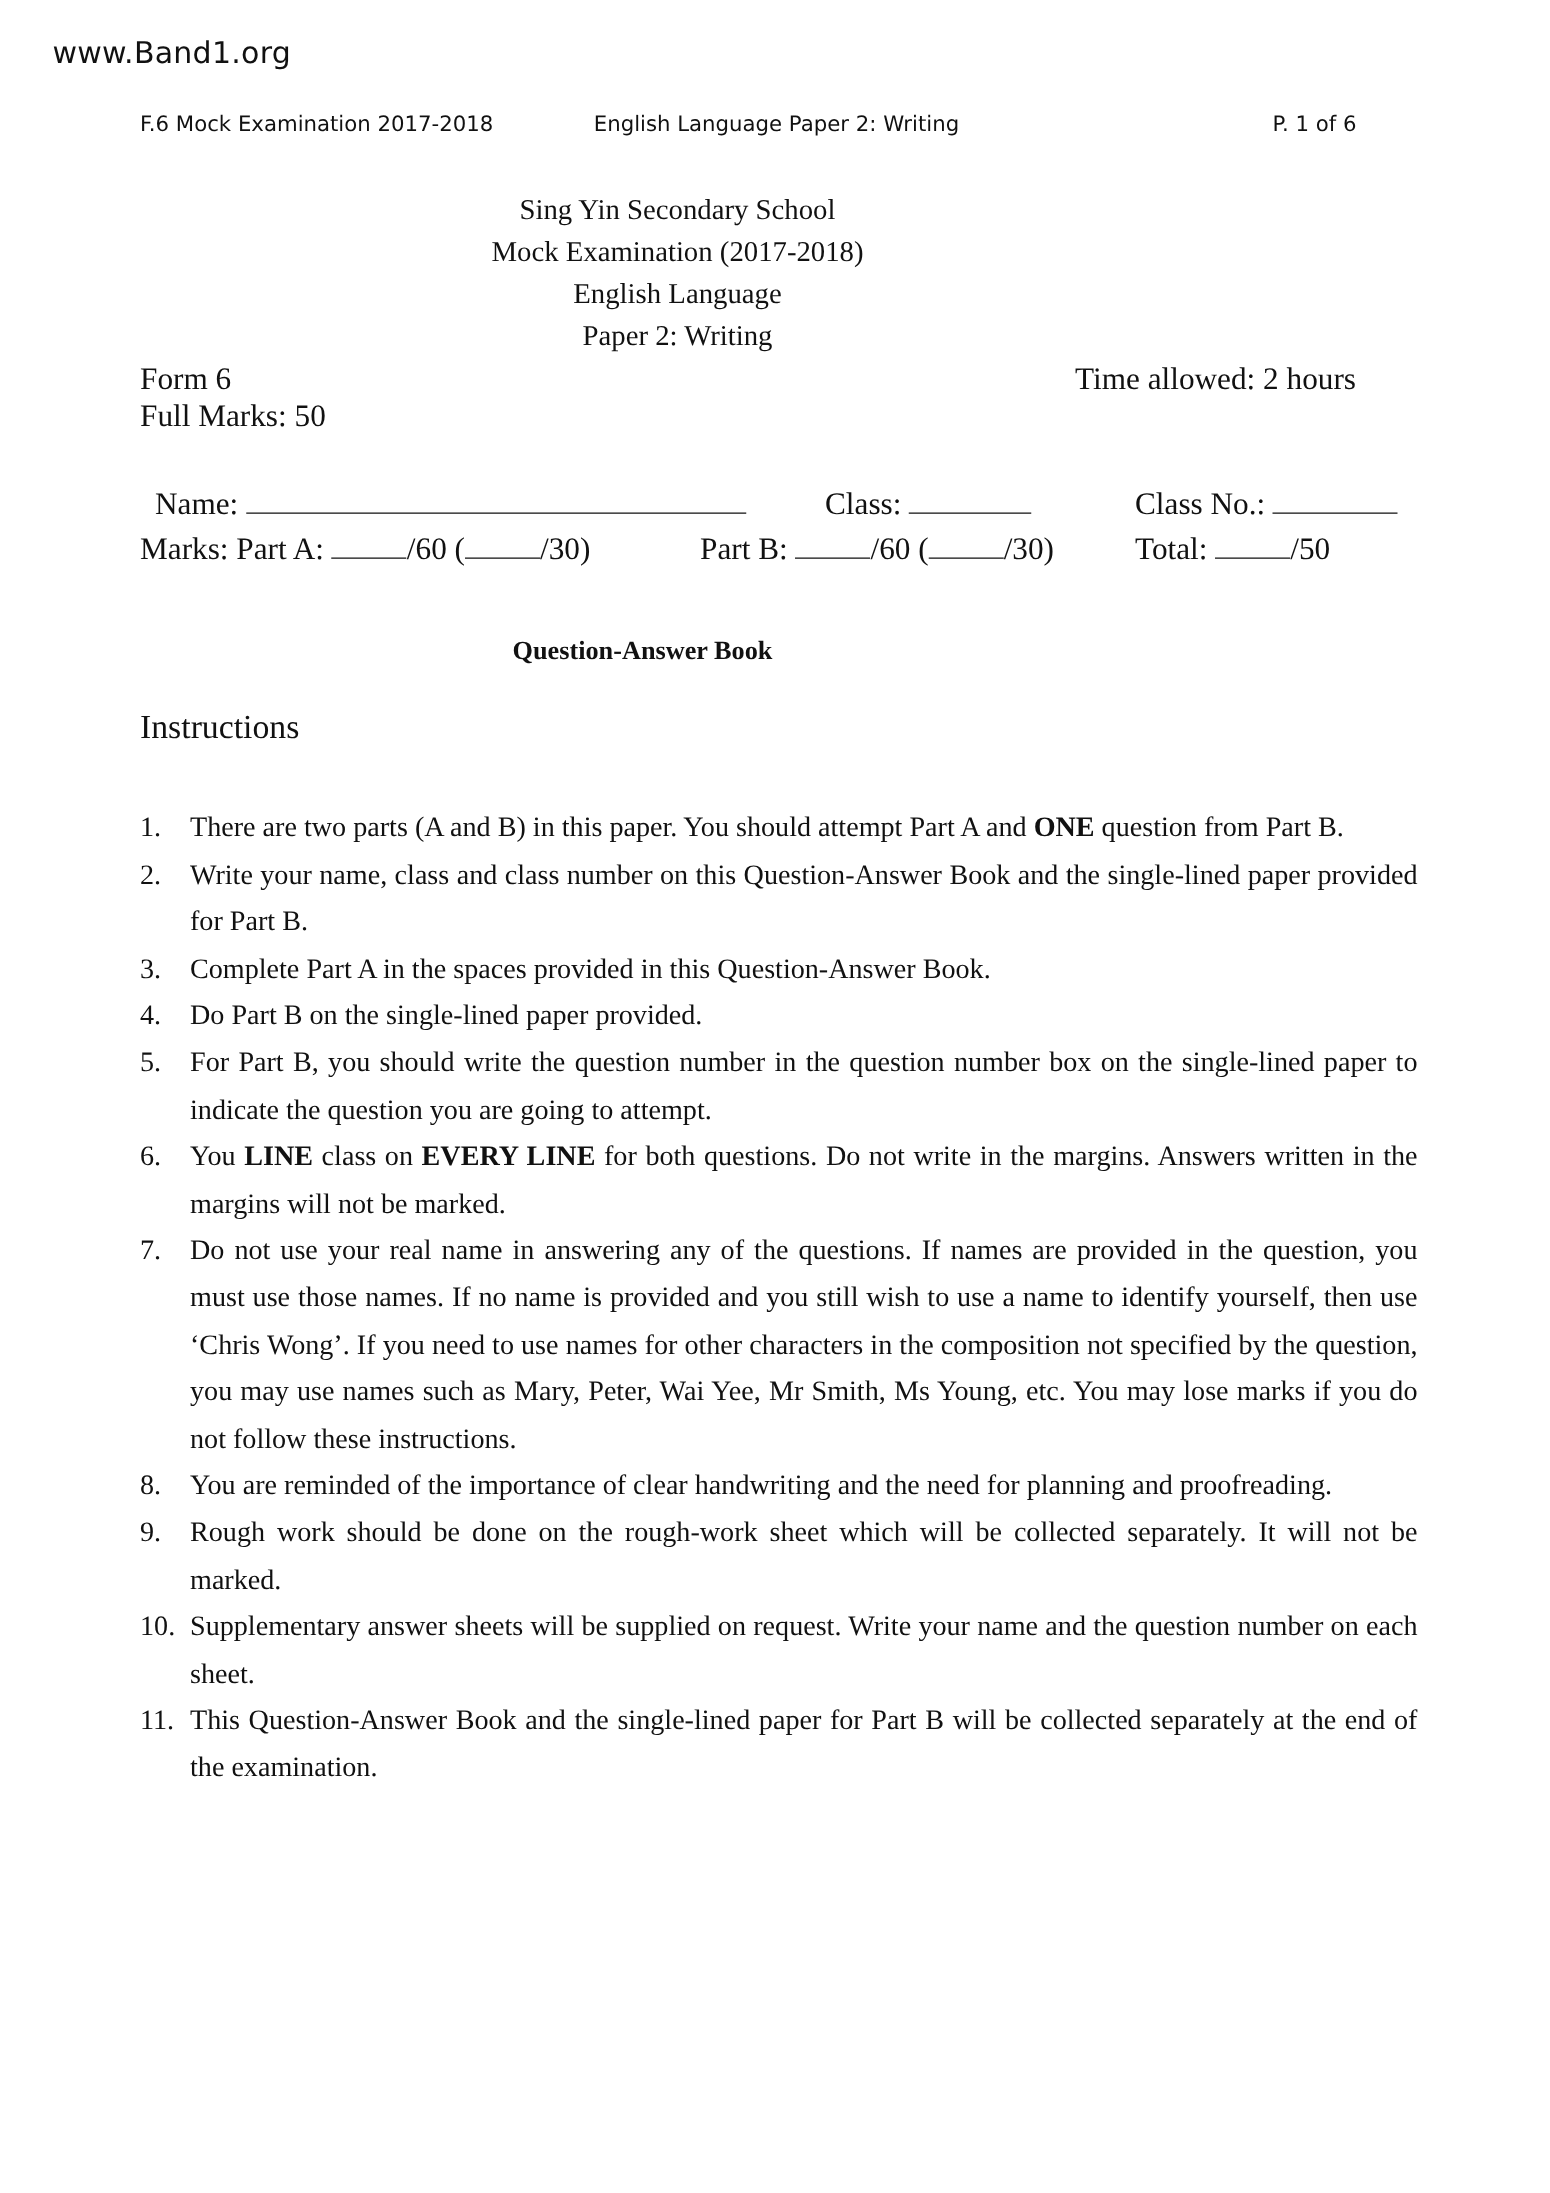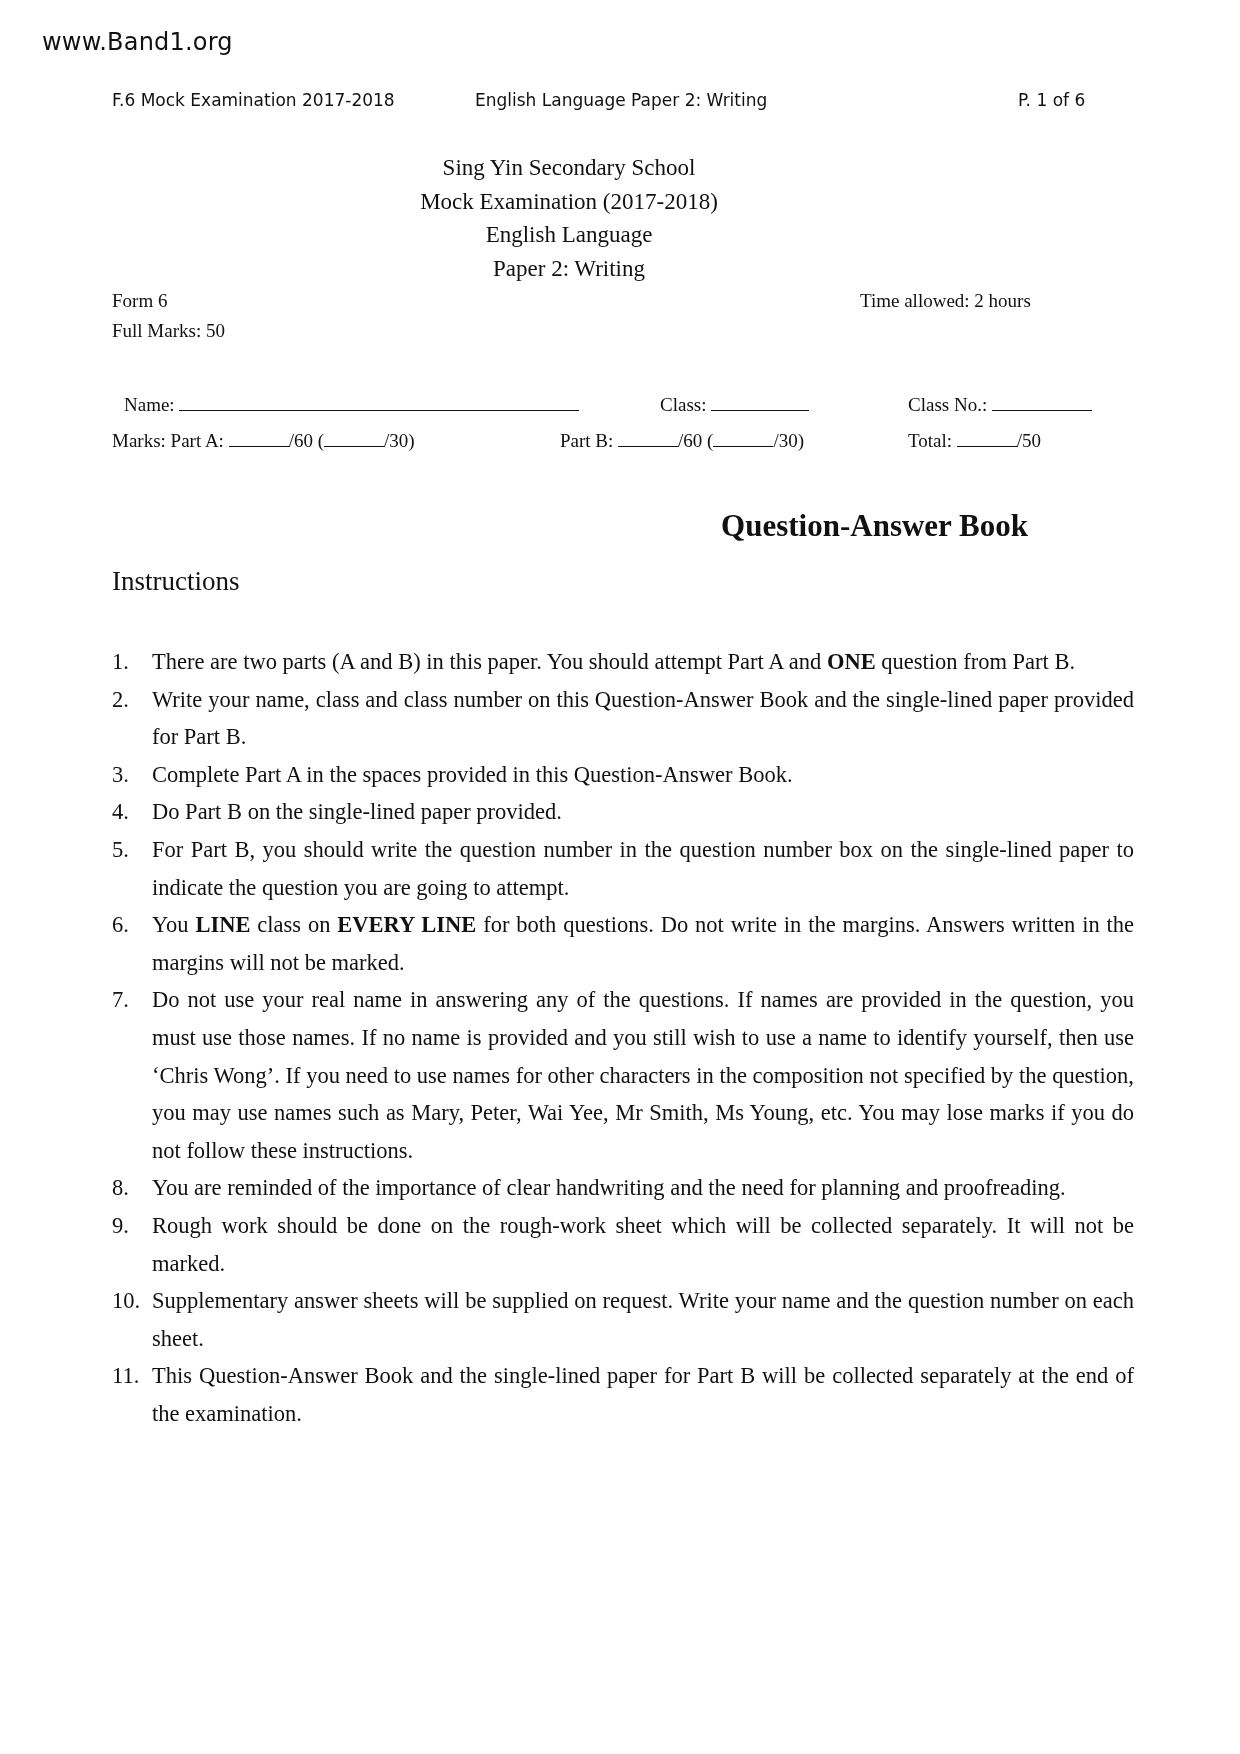--- a/index.html
+++ b/index.html
@@ -4,24 +4,24 @@
 <style>
   html, body { margin: 0; padding: 0; background: #ffffff; }
   body { width: 1240px; height: 1754px; position: relative; overflow: hidden; color: #111; }
   .sans { font-family: "DejaVu Sans", "Liberation Sans", sans-serif; }
   .serif { font-family: "Liberation Serif", "DejaVu Serif", serif; }
   #watermark { position: absolute; left: 42px; top: 28px; font-size: 24px; letter-spacing: 0.2px; }
   .running { position: absolute; top: 90px; font-size: 17px; }
   #rh-left { left: 112px; text-align: center; }
   #rh-center { left: 475px; }
   #rh-right { left: 1018px; }
-  .center-line { position: absolute; left: 0; width: 1084px; text-align: center; font-size: 23px; padding-left: 27px; }
-  .abs { position: absolute; font-size: 19px; white-space: nowrap; }
+  .center-line { position: absolute; left: 0; width: 1084px; text-align: center; font-size: 23px; }
+  .abs { position: absolute; font-size: 25px; white-space: nowrap; }
   .blank { display: inline-block; border-bottom: 1.3px solid #111; height: 20px; vertical-align: baseline; }
-  #qa-title { position: absolute; left: 0; width: 1028px; top: 508px; text-align: right; font-size: 31px; font-weight: bold; }
+  #qa-title { position: absolute; left: 0; width: 1028px; top: 508px; text-align: center; font-size: 21px; font-weight: bold; }
   #instructions-heading { position: absolute; left: 112px; top: 566px; font-size: 27px; }
   #instructions-list { position: absolute; left: 112px; top: 643px; width: 1022px; margin: 0; padding: 0; list-style: none; font-size: 22.5px; line-height: 37.6px; }
   #instructions-list li { position: relative; padding-left: 40px; text-align: justify; }
   #instructions-list li .num { position: absolute; left: 0; top: 0; }
   b { font-weight: bold; }
 </style>
 </head>
 <body>
 
 <div id="watermark" class="sans">www.Band1.org</div>

